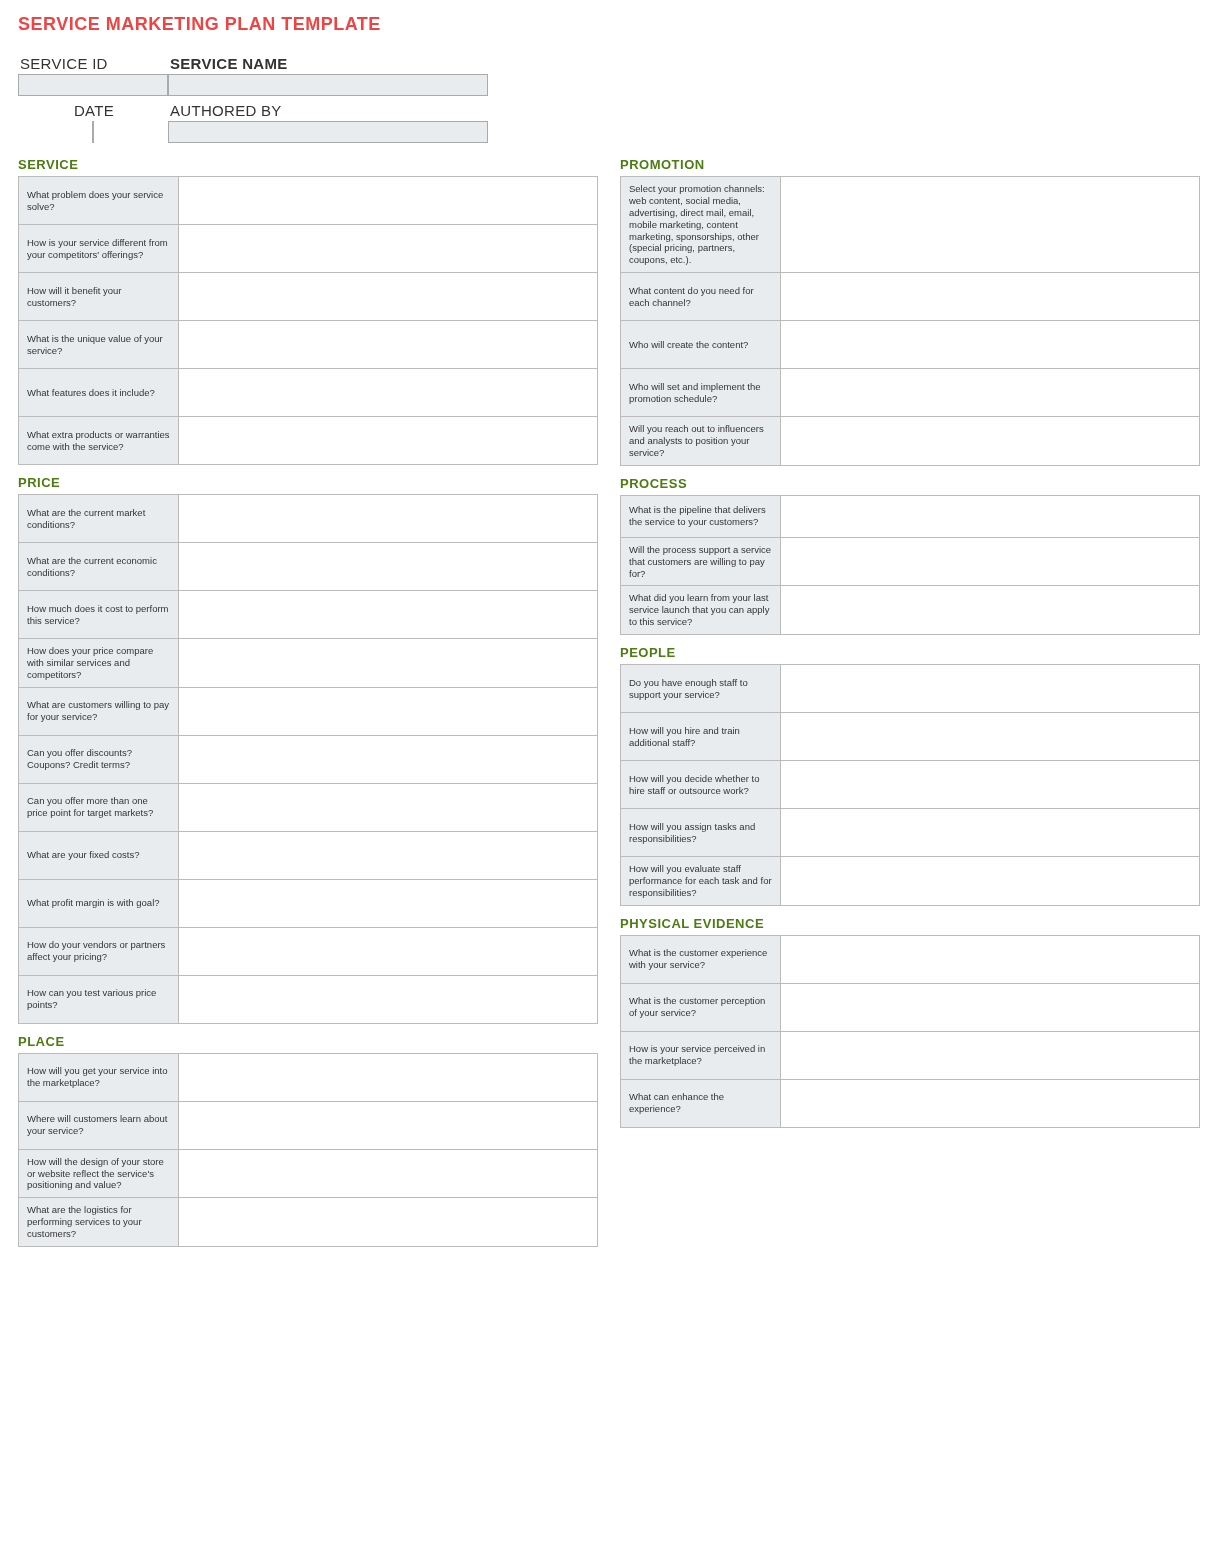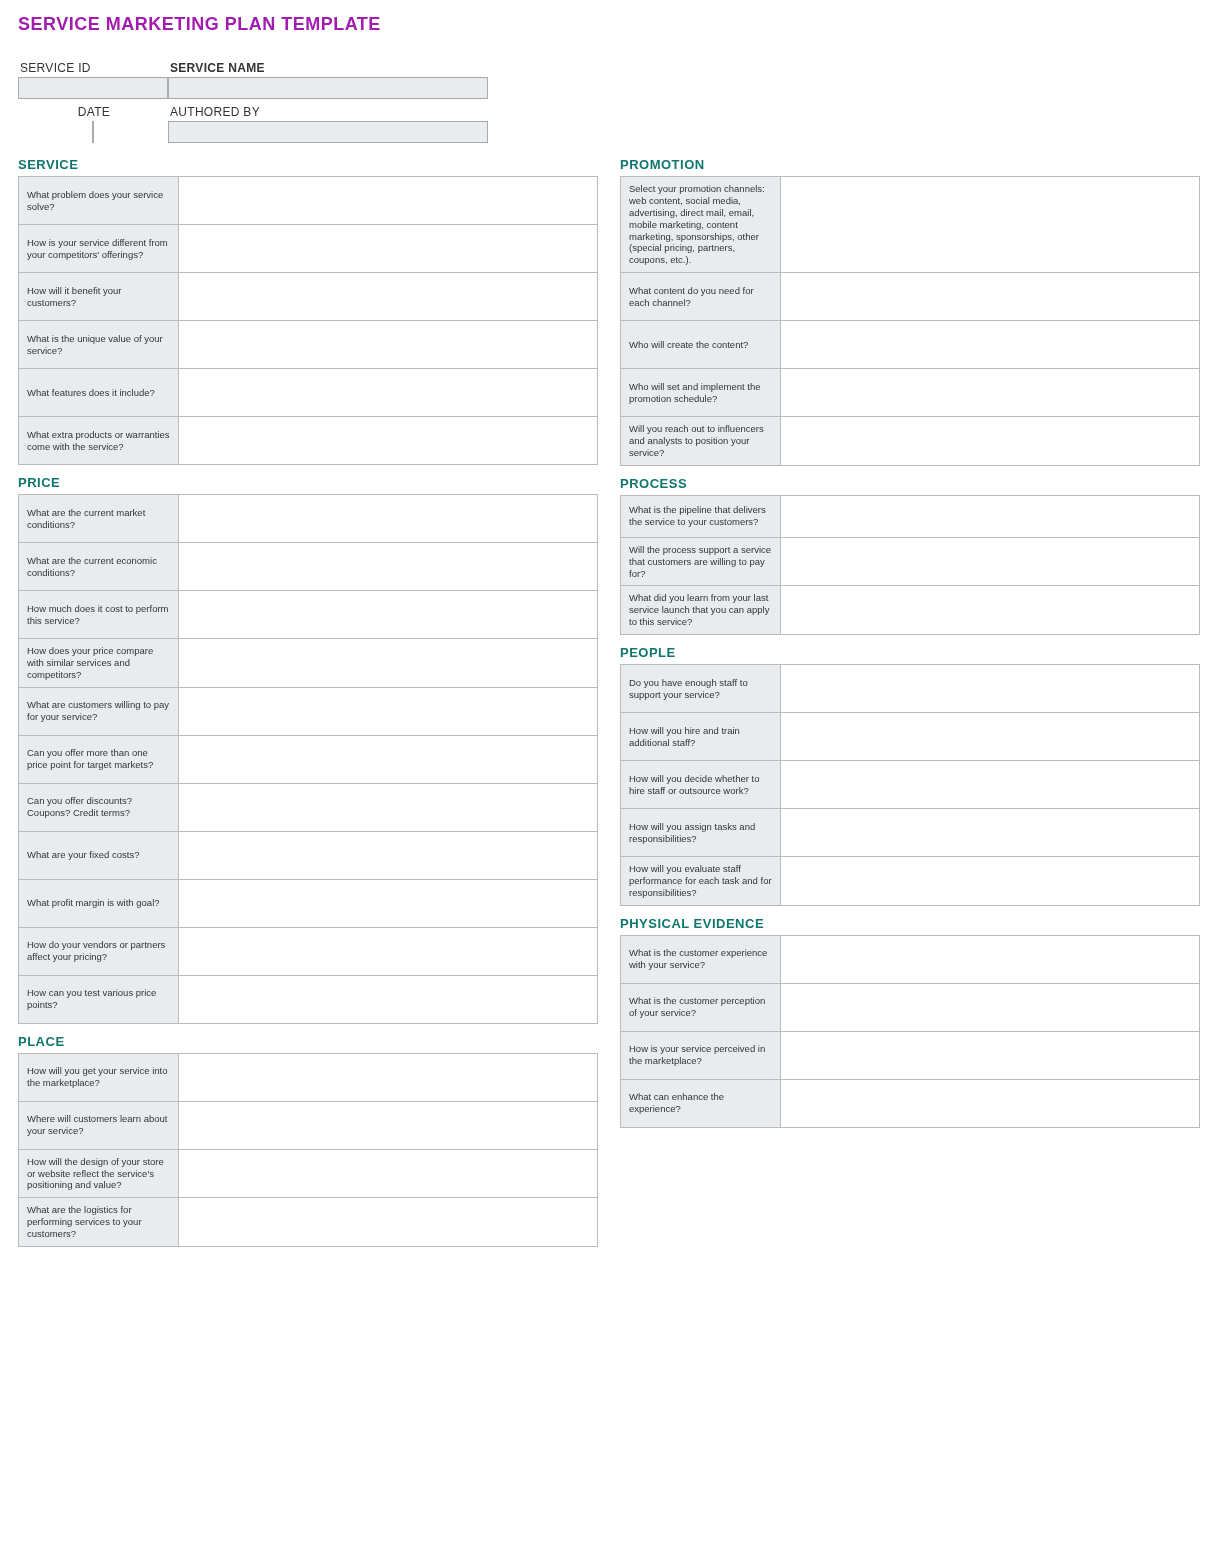--- a/index.html
+++ b/index.html
@@ -5,39 +5,39 @@
 * { box-sizing: border-box; margin: 0; padding: 0; }
 body {
   font-family: "Century Gothic", "Avant Garde", sans-serif;
   background: #fff;
   padding: 14px 18px;
   width: 1218px;
 }
 .title {
   font-size: 18px;
   font-weight: bold;
-  color: #a21caf;
+  color: #ef4444;
   letter-spacing: 0.5px;
-  margin-bottom: 24px;
+  margin-bottom: 18px;
 }
 .meta-row {
   display: flex;
   gap: 0;
   margin-bottom: 4px;
 }
 .meta-block {
   display: flex;
   flex-direction: column;
 }
 .meta-block.id { width: 150px; }
 .meta-block.name { width: 320px; font-weight: bold; }
 .meta-block.date { width: 150px; align-items: center; }
 .meta-block.author { width: 320px; }
 .meta-label {
-  font-size: 12px;
+  font-size: 15px;
   color: #333;
   padding: 2px 0 2px 2px;
   letter-spacing: 0.3px;
 }
 .meta-input {
   height: 22px;
   border: 1px solid #aaa;
   background: #e9ecef;
 }
 .columns {
@@ -49,21 +49,21 @@
   flex: 0 0 580px;
   display: flex;
   flex-direction: column;
 }
 .section {
   margin-bottom: 10px;
 }
 .section-title {
   font-size: 13px;
   font-weight: bold;
-  color: #0f766e;
+  color: #4d7c0f;
   letter-spacing: 0.5px;
   margin-bottom: 4px;
 }
 .tbl {
   border-collapse: collapse;
   width: 100%;
   border: 1px solid #999;
 }
 .tbl td {
   border: 1px solid #bbb;
@@ -164,25 +164,25 @@
             </tr>
         <tr>
               <td class="q-cell">How does your price compare with similar services and competitors?</td>
               <td class="a-cell med"></td>
             </tr>
         <tr>
               <td class="q-cell">What are customers willing to pay for your service?</td>
               <td class="a-cell med"></td>
             </tr>
         <tr>
+              <td class="q-cell">Can you offer discounts? Coupons? Credit terms?</td>
+              <td class="a-cell med"></td>
+            </tr>
+        <tr>
               <td class="q-cell">Can you offer more than one price point for target markets?</td>
-              <td class="a-cell med"></td>
-            </tr>
-        <tr>
-              <td class="q-cell">Can you offer discounts? Coupons? Credit terms?</td>
               <td class="a-cell med"></td>
             </tr>
         <tr>
               <td class="q-cell">What are your fixed costs?</td>
               <td class="a-cell med"></td>
             </tr>
         <tr>
               <td class="q-cell">What profit margin is with goal?</td>
               <td class="a-cell med"></td>
             </tr>

